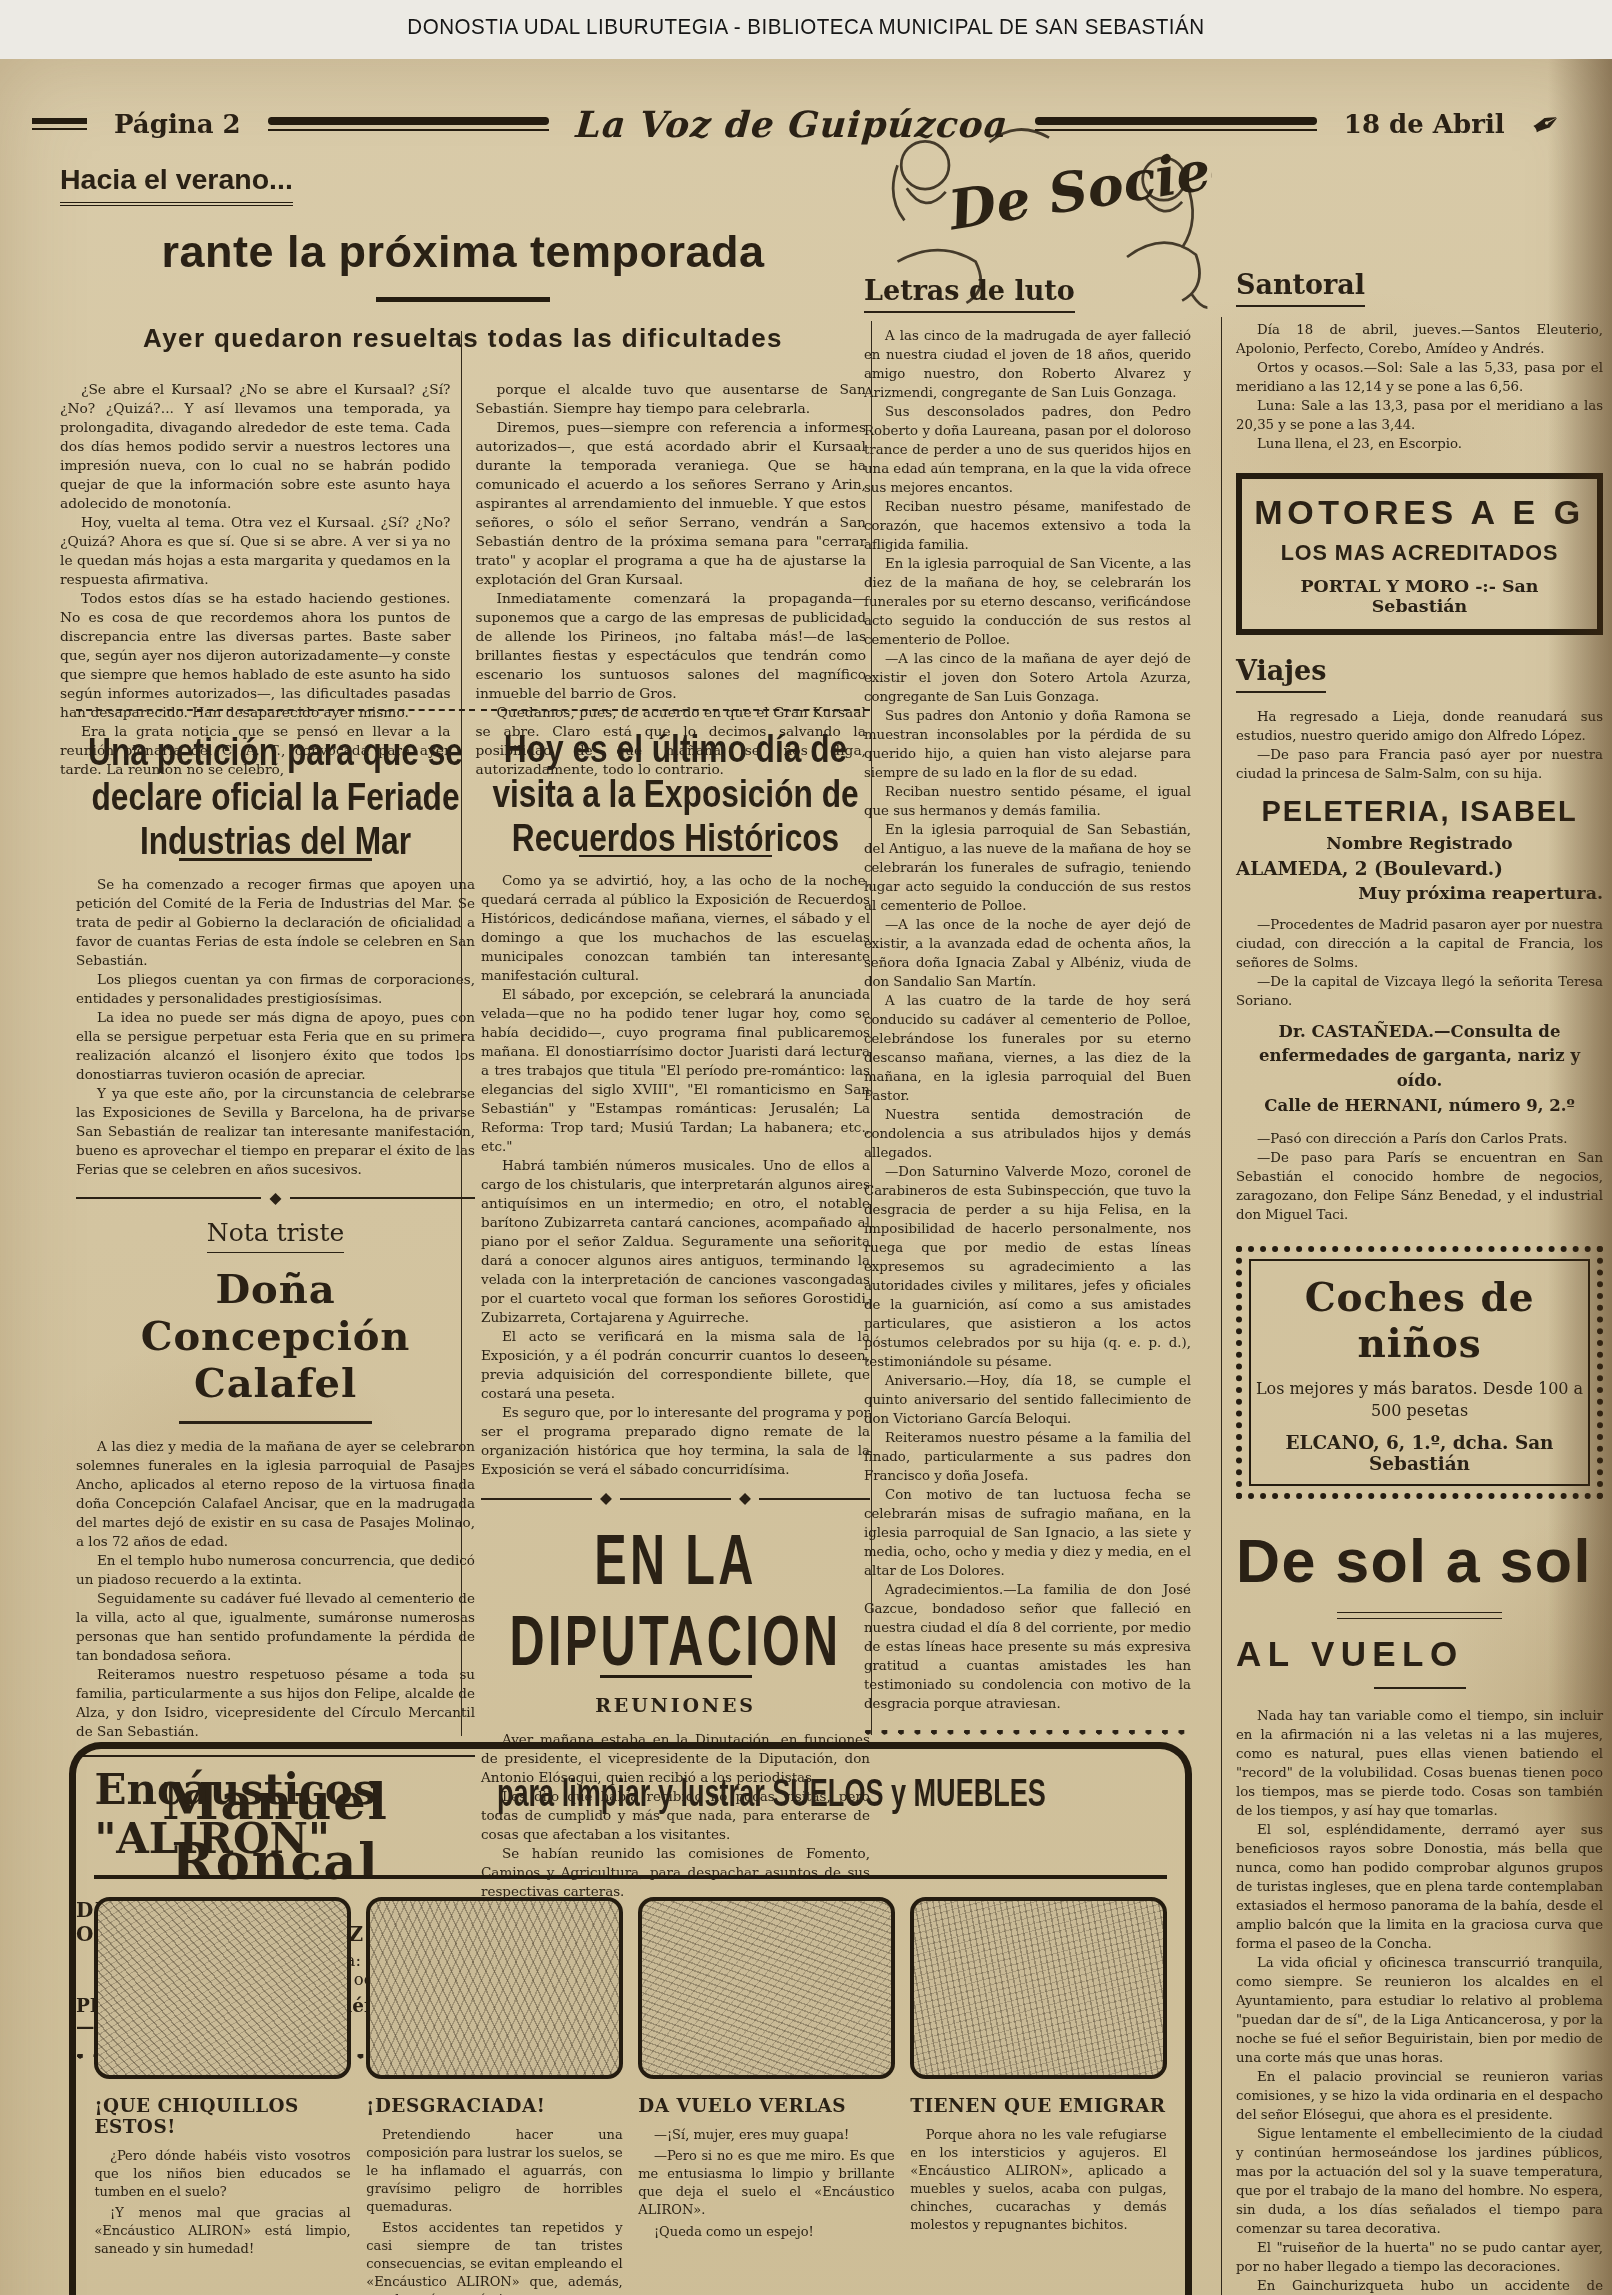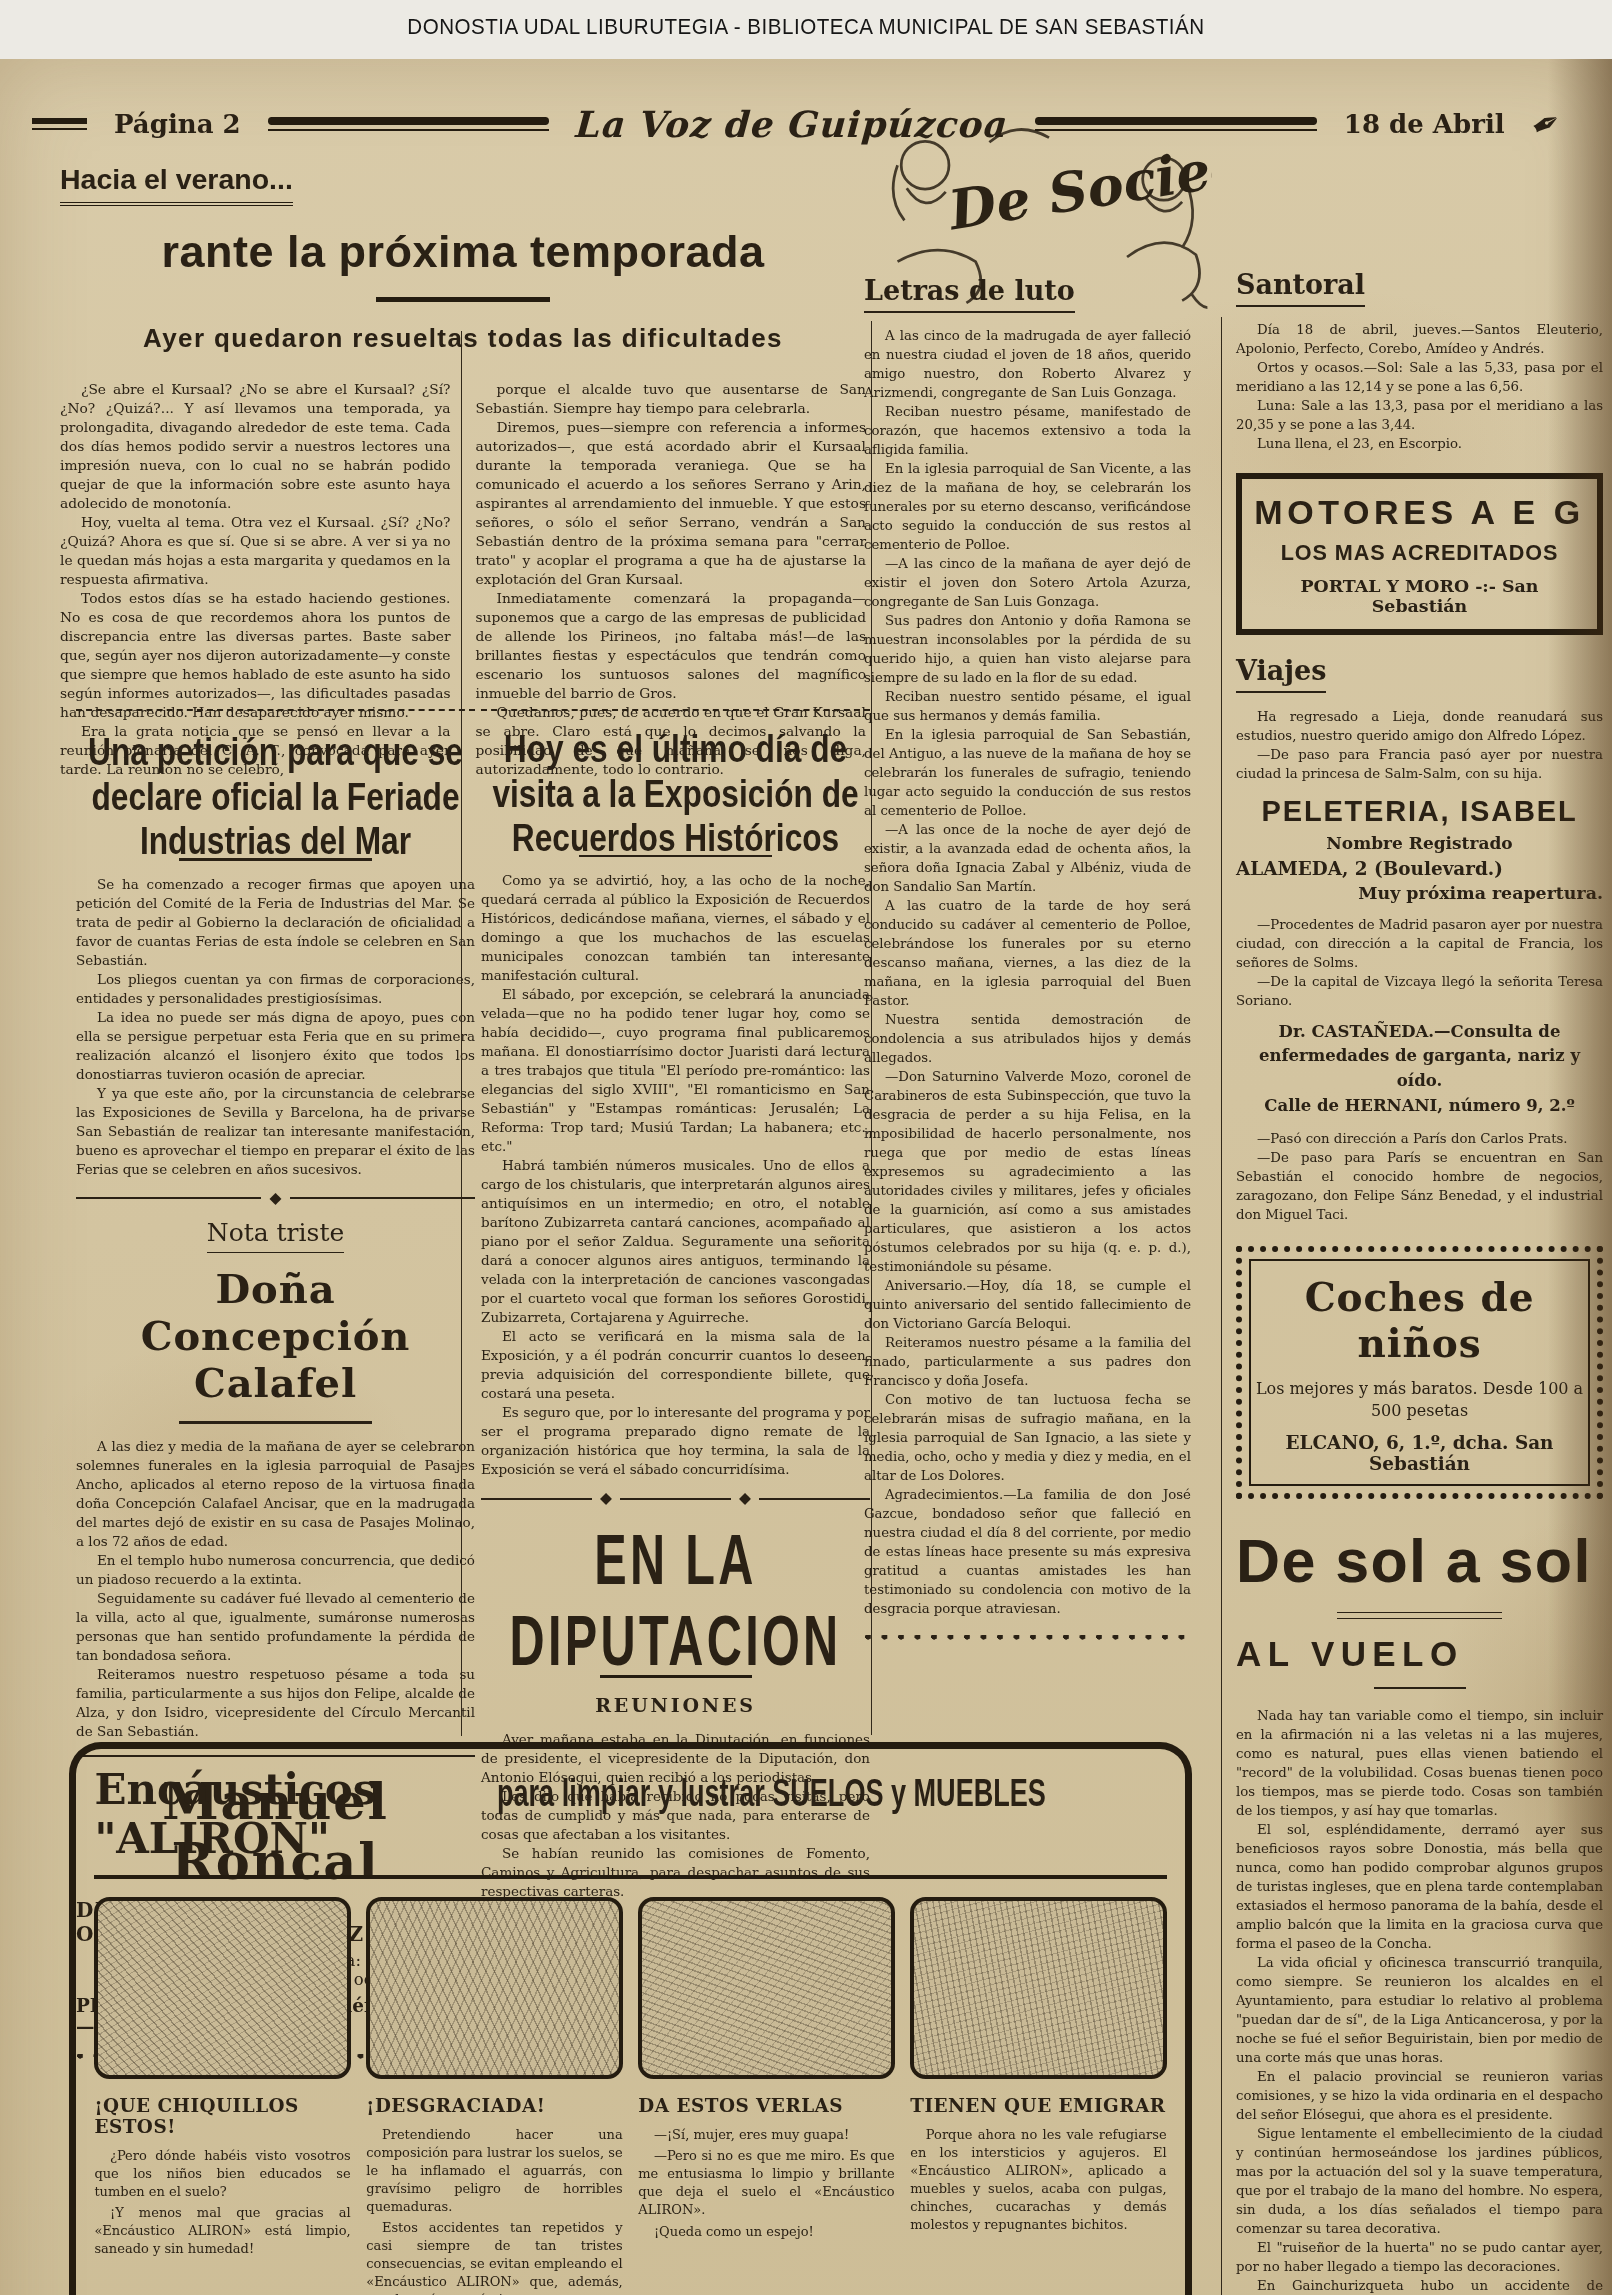--- a/index.html
+++ b/index.html
@@ -270,20 +270,21 @@
       <p>Ayer mañana estaba en la Diputación, en funciones de presidente, el vicepresidente de la Diputación, don Antonio Elósegui, quien recibió a los periodistas.</p>
       <p>Les dijo que había recibido no pocas visitas, pero todas de cumplido y más que nada, para enterarse de cosas que afectaban a los visitantes.</p>
       <p>Se habían reunido las comisiones de Fomento, Caminos y Agricultura, para despachar asuntos de sus respectivas carteras.</p>
     </div>
 </div>
 
 <div class="abs col-three">
   <span class="sec-head">Letras de luto</span>
   <div class="para body-text-sm">
       <p>A las cinco de la madrugada de ayer falleció en nuestra ciudad el joven de 18 años, querido amigo nuestro, don Roberto Alvarez y Arizmendi, congregante de San Luis Gonzaga.</p>
+      <p>Sus desconsolados padres, don Pedro Roberto y doña Laureana, pasan por el doloroso trance de perder a uno de sus queridos hijos en una edad aún temprana, en la que la vida ofrece sus mejores encantos.</p>
       <p>Reciban nuestro pésame, manifestado de corazón, que hacemos extensivo a toda la afligida familia.</p>
       <p>En la iglesia parroquial de San Vicente, a las diez de la mañana de hoy, se celebrarán los funerales por su eterno descanso, verificándose acto seguido la conducción de sus restos al cementerio de Polloe.</p>
       <p>—A las cinco de la mañana de ayer dejó de existir el joven don Sotero Artola Azurza, congregante de San Luis Gonzaga.</p>
       <p>Sus padres don Antonio y doña Ramona se muestran inconsolables por la pérdida de su querido hijo, a quien han visto alejarse para siempre de su lado en la flor de su edad.</p>
       <p>Reciban nuestro sentido pésame, el igual que sus hermanos y demás familia.</p>
       <p>En la iglesia parroquial de San Sebastián, del Antiguo, a las nueve de la mañana de hoy se celebrarán los funerales de sufragio, teniendo lugar acto seguido la conducción de sus restos al cementerio de Polloe.</p>
       <p>—A las once de la noche de ayer dejó de existir, a la avanzada edad de ochenta años, la señora doña Ignacia Zabal y Albéniz, viuda de don Sandalio San Martín.</p>
       <p>A las cuatro de la tarde de hoy será conducido su cadáver al cementerio de Polloe, celebrándose los funerales por su eterno descanso mañana, viernes, a las diez de la mañana, en la iglesia parroquial del Buen Pastor.</p>
       <p>Nuestra sentida demostración de condolencia a sus atribulados hijos y demás allegados.</p>
       <p>—Don Saturnino Valverde Mozo, coronel de Carabineros de esta Subinspección, que tuvo la desgracia de perder a su hija Felisa, en la imposibilidad de hacerlo personalmente, nos ruega que por medio de estas líneas expresemos su agradecimiento a las autoridades civiles y militares, jefes y oficiales de la guarnición, así como a sus amistades particulares, que asistieron a los actos póstumos celebrados por su hija (q. e. p. d.), testimoniándole su pésame.</p>
@@ -379,21 +380,21 @@
     <div class="panel">
       <div class="img" style="background:repeating-linear-gradient(65deg,rgba(42,33,21,.34) 0 1.4px,transparent 1.4px 7.8px),repeating-linear-gradient(-65deg,rgba(42,33,21,.26) 0 1.4px,transparent 1.4px 7.8px),#c9ba96;"></div>
       <div class="cap">¡DESGRACIADA!</div>
       <div class="txt">
           <p>Pretendiendo hacer una composición para lustrar los suelos, se le ha inflamado el aguarrás, con gravísimo peligro de horribles quemaduras.</p>
           <p>Estos accidentes tan repetidos y casi siempre de tan tristes consecuencias, se evitan empleando el «Encáustico ALIRON» que, además, resulta más económico.</p>
         </div>
     </div>
     <div class="panel">
       <div class="img" style="background:repeating-linear-gradient(20deg,rgba(42,33,21,.30) 0 1.4px,transparent 1.4px 6.4px),repeating-linear-gradient(-50deg,rgba(42,33,21,.2) 0 0.9px,transparent 0.9px 7.3px),#c9ba96;"></div>
-      <div class="cap">DA ESTOS VERLAS</div>
+      <div class="cap">DA VUELO VERLAS</div>
       <div class="txt">
           <p>—¡Sí, mujer, eres muy guapa!</p>
           <p>—Pero si no es que me miro. Es que me entusiasma lo limpio y brillante que deja el suelo el «Encáustico ALIRON».</p>
           <p>¡Queda como un espejo!</p>
         </div>
     </div>
     <div class="panel">
       <div class="img" style="background:repeating-linear-gradient(80deg,rgba(42,33,21,.32) 0 1.4px,transparent 1.4px 6px),repeating-linear-gradient(-15deg,rgba(42,33,21,.22) 0 0.9px,transparent 0.9px 6.9px),#c9ba96;"></div>
       <div class="cap">TIENEN QUE EMIGRAR</div>
       <div class="txt">

